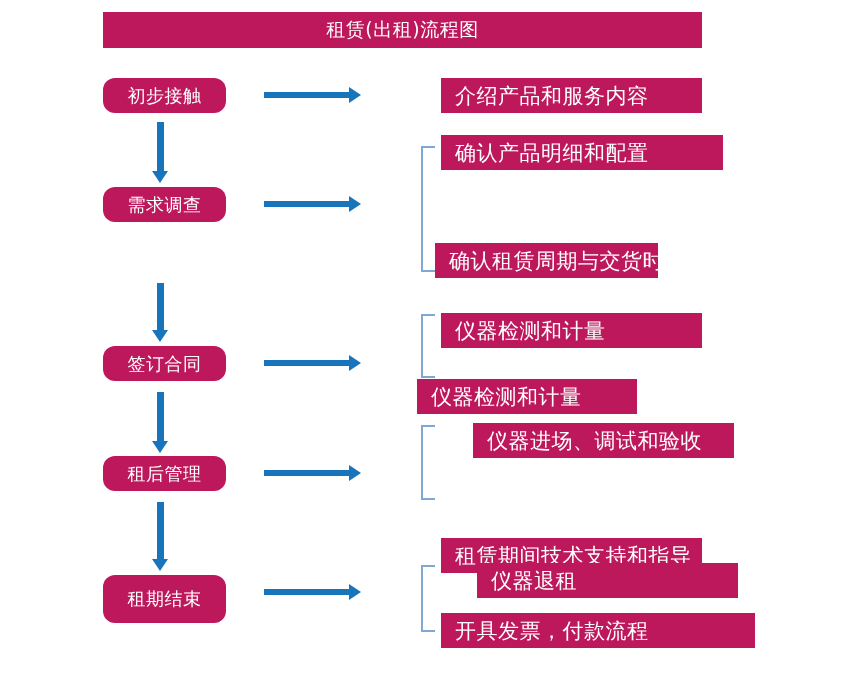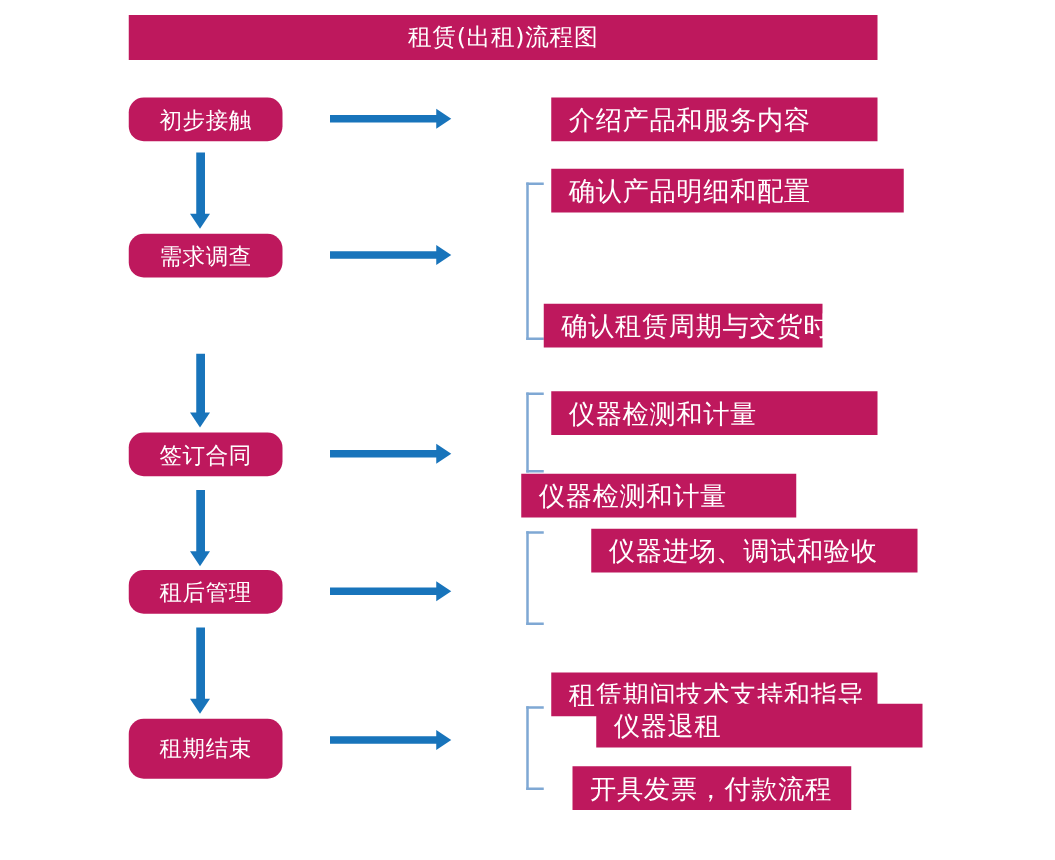--- a/index.html
+++ b/index.html
@@ -139,15 +139,15 @@
   <div class="box detail-box" style="left:441px; top:313px; width:261px; height:35px;">仪器检测和计量</div>
 
   <div class="box detail-box" style="left:417px; top:363px; width:220px; height:35px;margin-top:16px;">仪器检测和计量</div>
 
   <div class="box detail-box" style="left:441px; top:423px; width:261px; height:35px;margin-left:32px;">仪器进场、调试和验收</div>
 
   <div class="box detail-box" style="left:441px; top:490px; width:261px; height:35px;margin-top:48px;">租赁期间技术支持和指导</div>
 
   <div class="box detail-box" style="left:441px; top:563px; width:261px; height:35px;margin-left:36px;">仪器退租</div>
 
-  <div class="box detail-box" style="left:458px; top:613px; width:223px; height:35px;">开具发票，付款流程</div>
+  <div class="box detail-box" style="left:441px; top:613px; width:314px; height:35px;">开具发票，付款流程</div>
 
 </div>
 
 </body></html>

